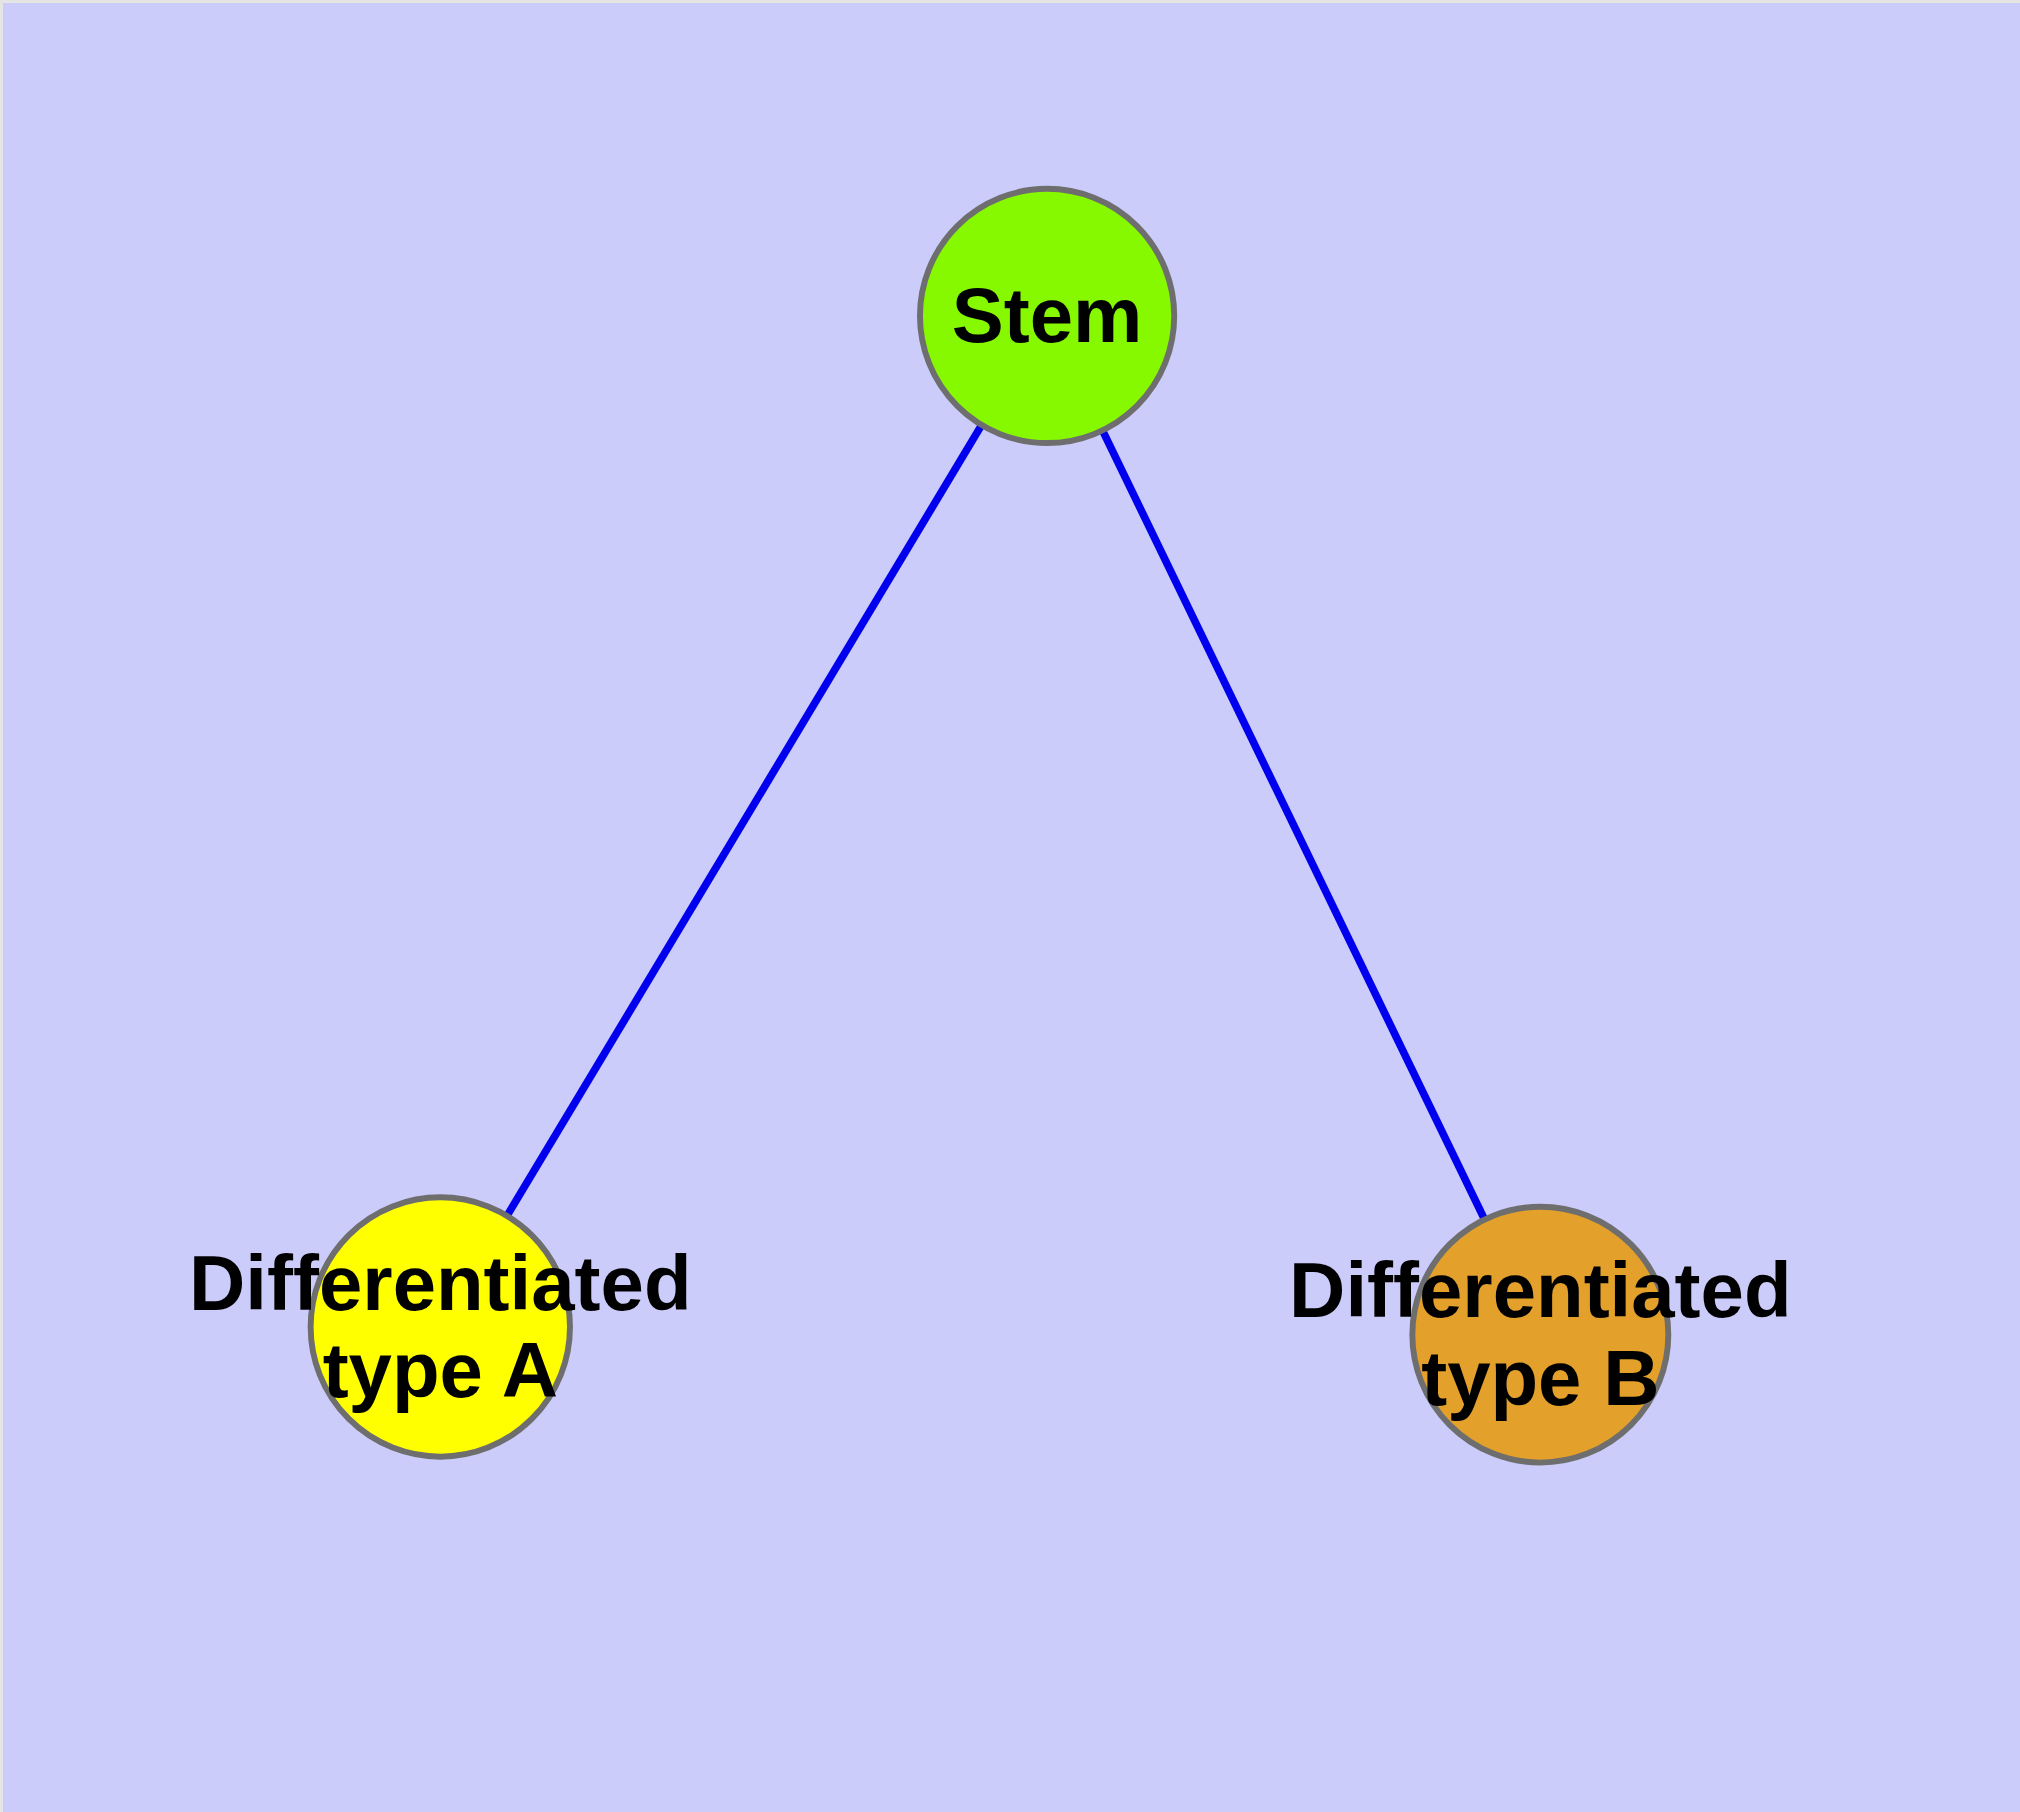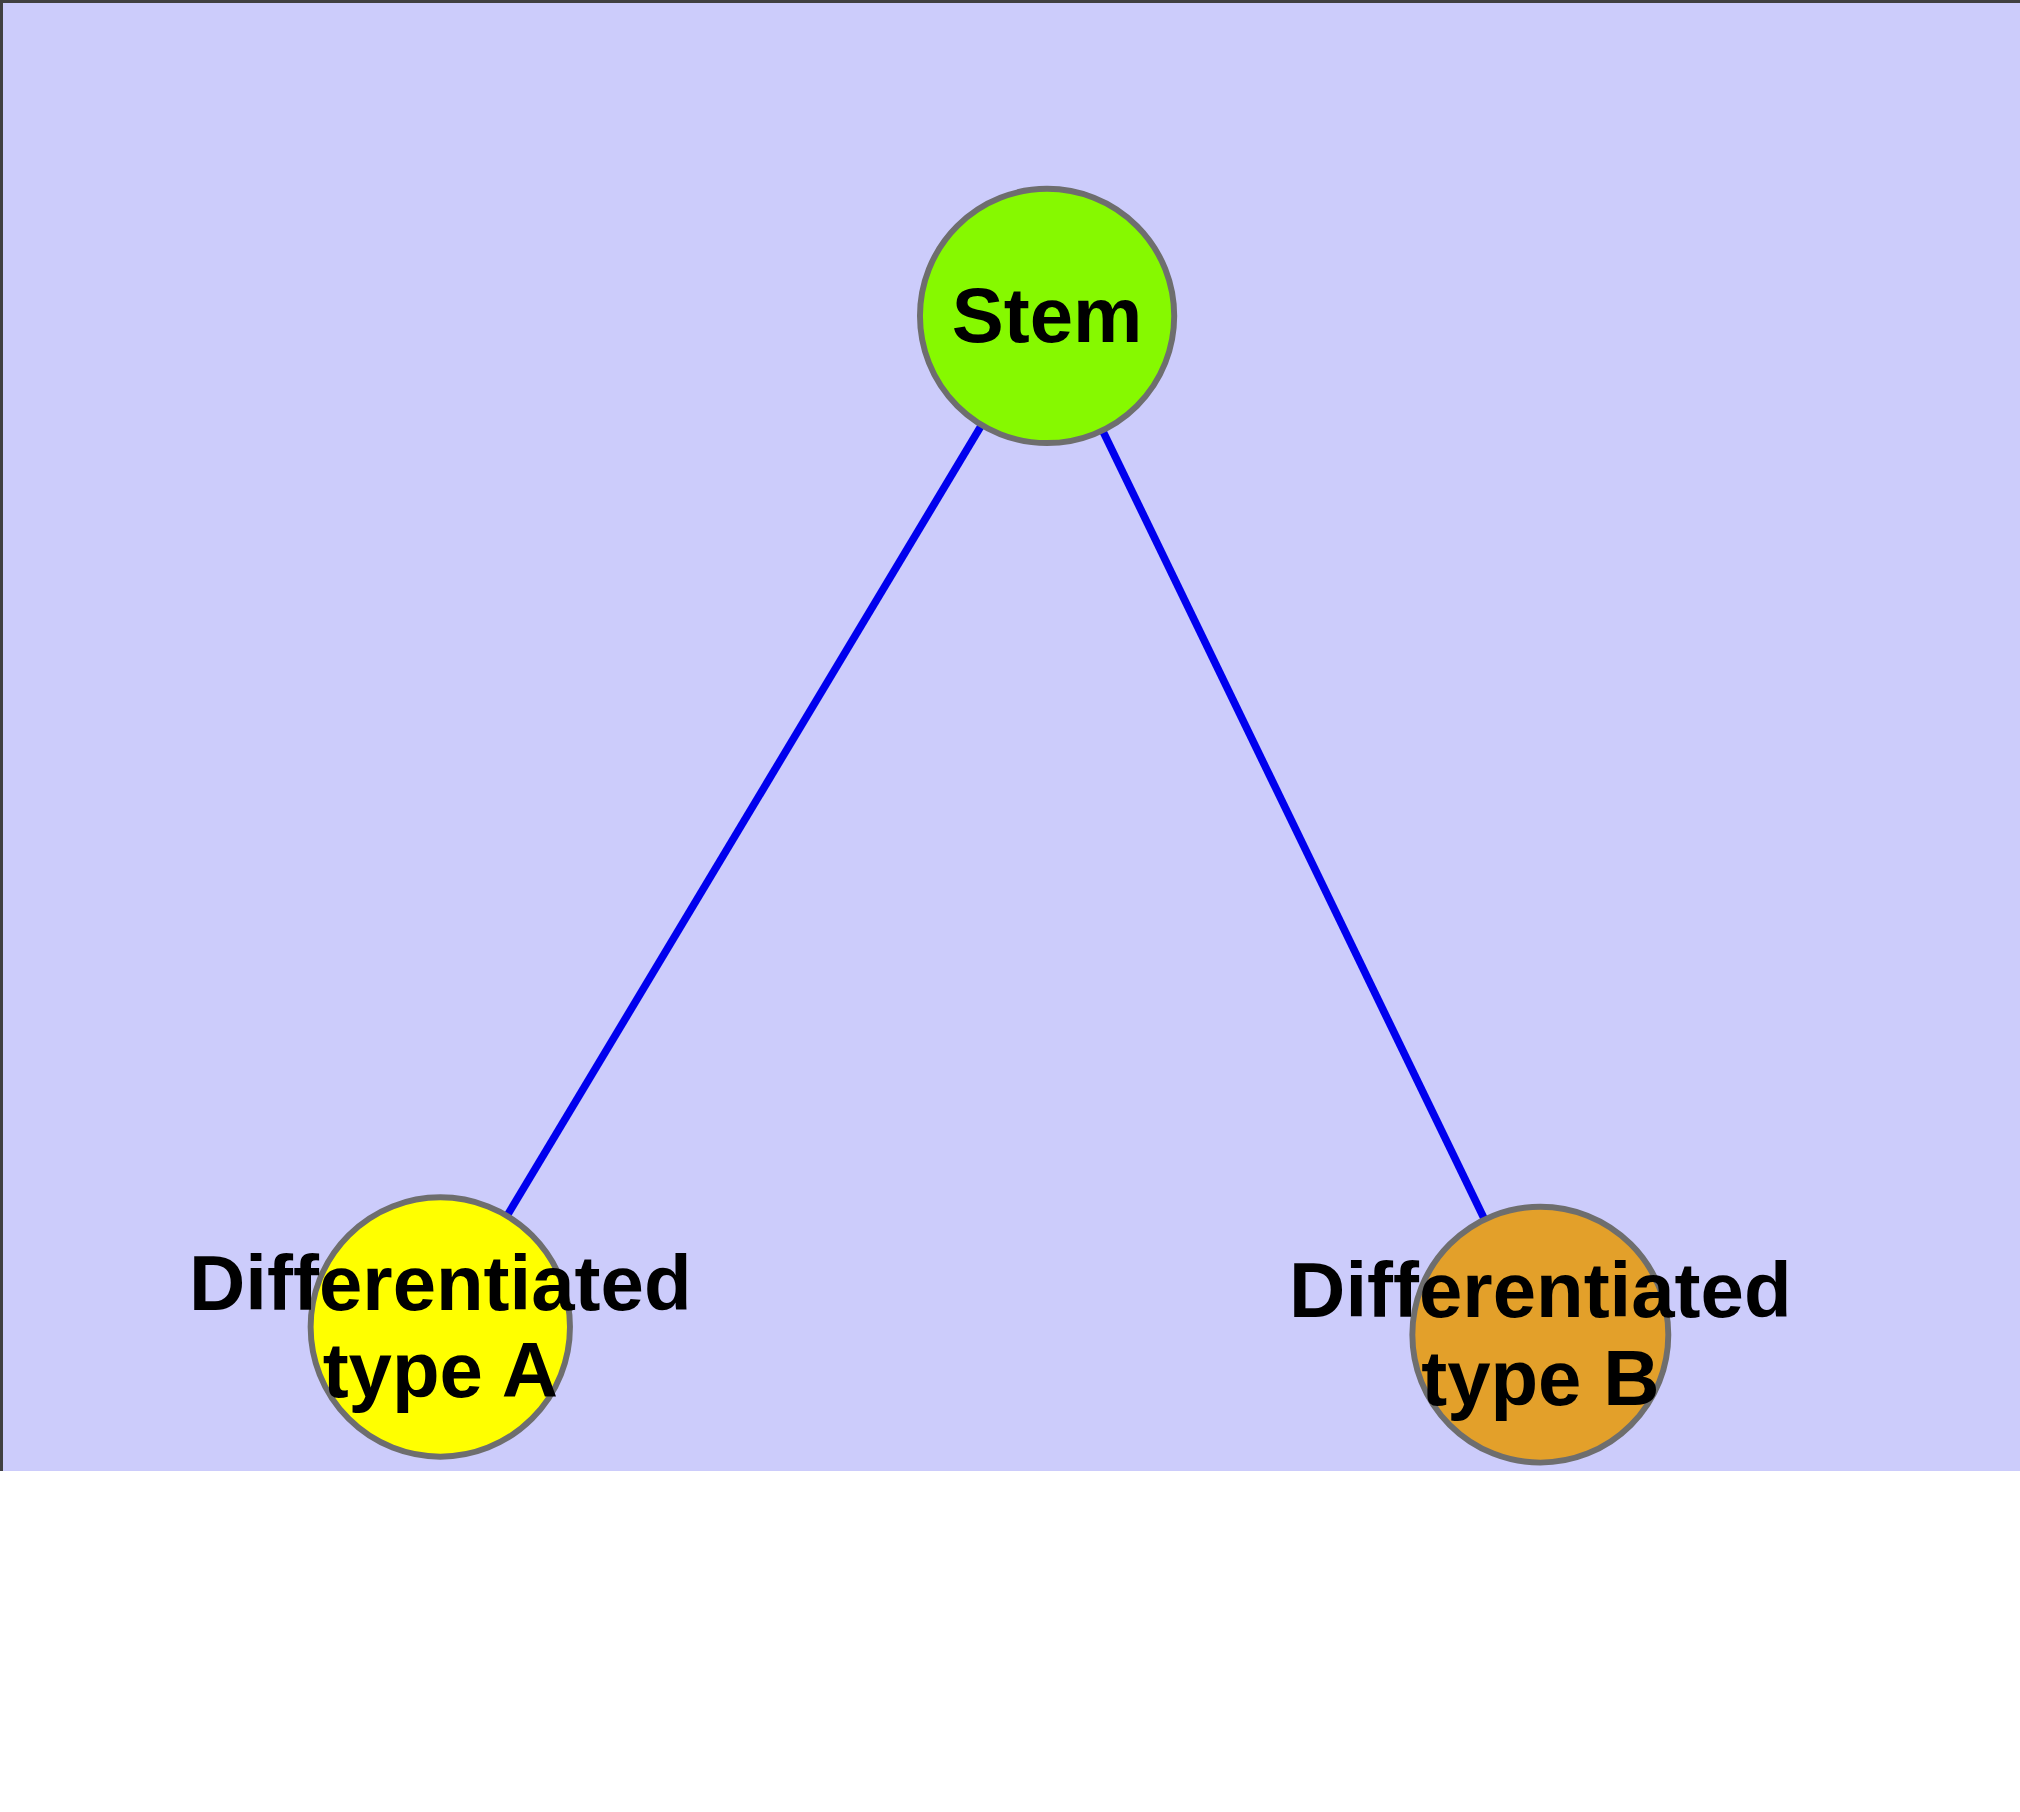--- a/index.html
+++ b/index.html
@@ -4,22 +4,22 @@
 <title>Cell Differentiation Graph</title>
 <style>
   html, body {
     margin: 0;
     padding: 0;
     background: #ffffff;
   }
   #canvas {
     position: relative;
     width: 2021px;
-    height: 1471px;
-    background: #404040;
+    height: 1812px;
+    background: #e5e5e5;
     overflow: hidden;
     font-family: "Liberation Sans", "DejaVu Sans", sans-serif;
   }
   #plot-area {
     position: absolute;
     left: 3.4px;
     top: 3.4px;
     width: 2017px;
     height: 1809px;
     background: #ccccfb;

